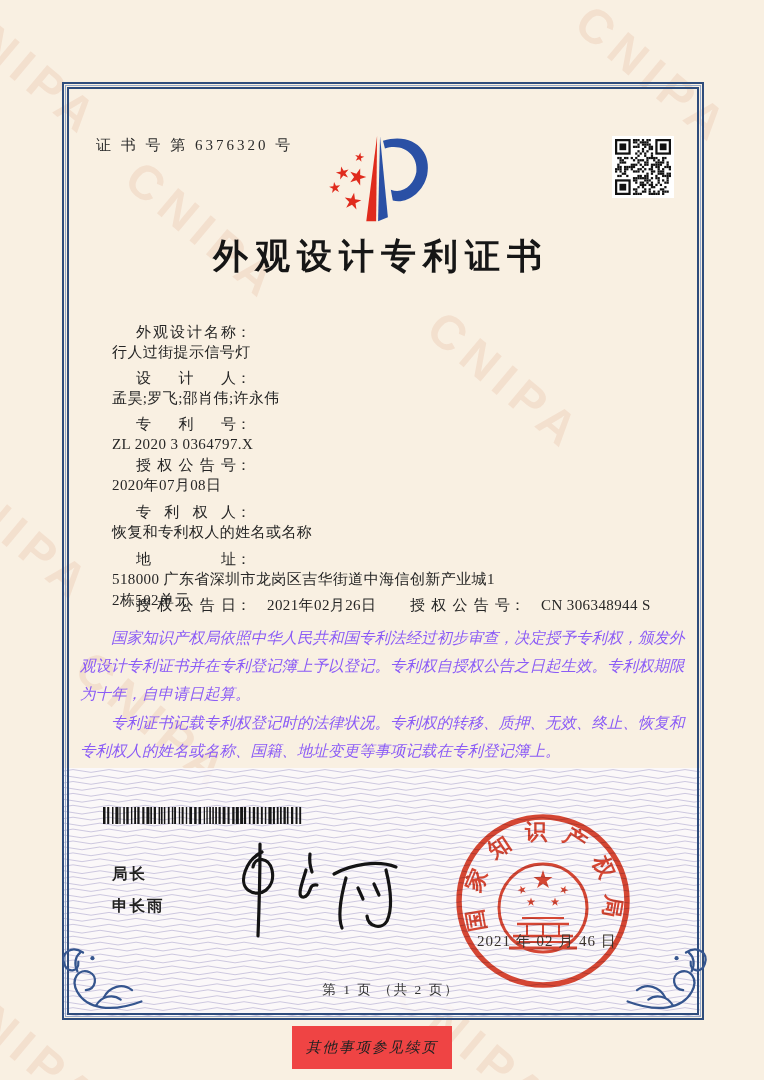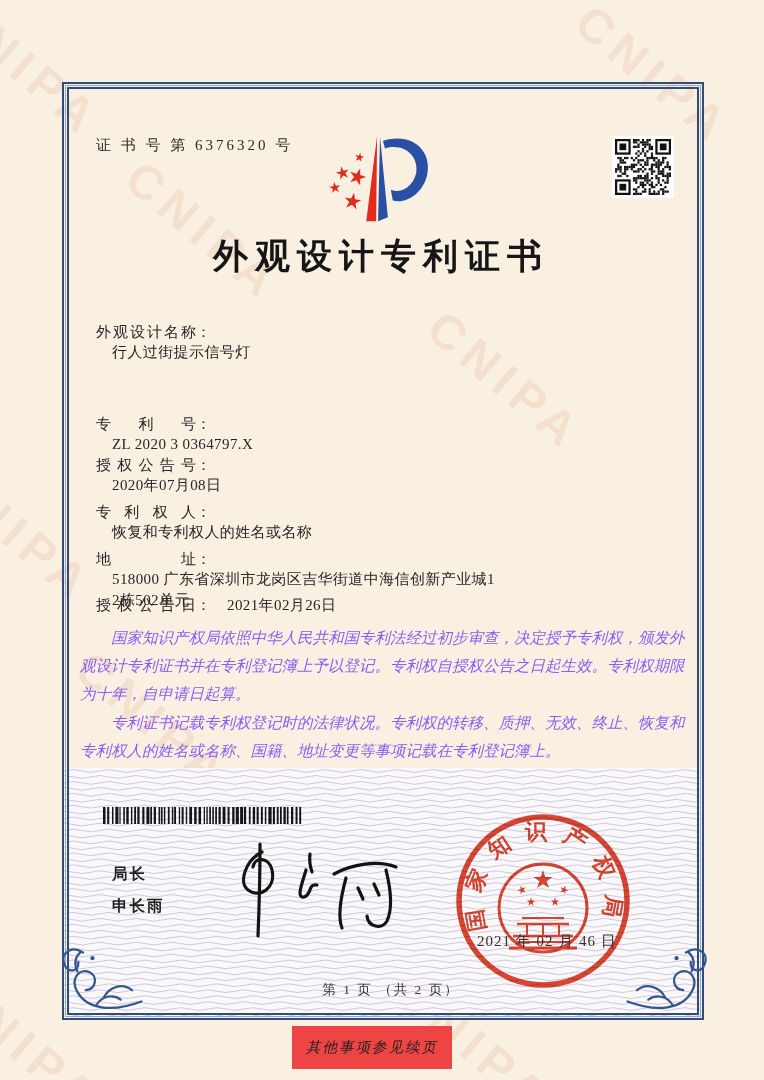--- a/index.html
+++ b/index.html
@@ -36,21 +36,21 @@
   .qr svg{width:100%;height:100%;display:block;}
 
   .logo{left:328px;top:130px;width:108px;height:95px;}
   .logo svg{width:100%;height:100%;display:block;}
 
   .title{left:62px;top:233px;width:638px;text-align:center;font-size:35px;
          font-weight:700;letter-spacing:7px;color:#161616;}
 
   .row{left:96px;width:566px;font-size:15px;color:#262626;line-height:1.35;}
   .flabel{display:inline-block;width:100px;text-align:justify;text-align-last:justify;
-          vertical-align:top;}
+          vertical-align:top;margin-left:40px;}
   .fcolon{vertical-align:top;}
   .fval{display:inline-block;margin-left:16px;width:446px;vertical-align:top;letter-spacing:.4px;}
   .g2{position:absolute;left:274px;top:0;white-space:nowrap;}
   .g2 .fval{width:auto;}
 
   .paras{left:80px;top:624px;width:606px;font-size:15.5px;line-height:1.82;
          font-style:italic;color:#8b5cf6;}
   .paras p{margin:0;text-indent:2em;}
 
   .barcode{left:103px;top:807px;width:200px;height:17px;}
@@ -381,34 +381,40 @@
       <use href="#st1" transform="translate(7,58)  scale(6) rotate(-8)" fill="var(--logo-red)"></use>
       <use href="#st1" transform="translate(25,72) scale(9) rotate(10)" fill="var(--logo-red)"></use>
     </svg>
   </div>
 
   <div class="abs title">外观设计专利证书</div>
 
   <div class="abs row" style="top:322px">
     <span class="flabel">外观设计名称</span><span class="fcolon">：</span><span class="fval">行人过街提示信号灯</span>
   </div>
+  <div class="abs row" style="top:368px">
+    <span class="flabel">设计人</span><span class="fcolon">：</span><span class="fval">孟昊;罗飞;邵肖伟;许永伟</span>
+  </div>
   <div class="abs row" style="top:414px">
     <span class="flabel">专利号</span><span class="fcolon">：</span><span class="fval">ZL 2020 3 0364797.X</span>
   </div>
   <div class="abs row" style="top:455px">
     <span class="flabel">授权公告号</span><span class="fcolon">：</span><span class="fval">2020年07月08日</span>
   </div>
   <div class="abs row" style="top:502px">
     <span class="flabel">专利权人</span><span class="fcolon">：</span><span class="fval">恢复和专利权人的姓名或名称</span>
   </div>
   <div class="abs row" style="top:549px">
     <span class="flabel">地址</span><span class="fcolon">：</span><span class="fval"><span>518000 广东省深圳市龙岗区吉华街道中海信创新产业城1</span><br><span>2栋502单元</span></span>
   </div>
   <div class="abs row" style="top:595px">
     <span class="flabel">授权公告日</span><span class="fcolon">：</span><span class="fval" style="width:160px">2021年02月26日</span>
+    <span class="g2">
+      <span class="flabel">授权公告号</span><span class="fcolon">：</span><span class="fval">CN 306348944 S</span>
+    </span>
   </div>
 
   <div class="abs paras">
     <p>国家知识产权局依照中华人民共和国专利法经过初步审查，决定授予专利权，颁发外观设计专利证书并在专利登记簿上予以登记。专利权自授权公告之日起生效。专利权期限为十年，自申请日起算。</p>
     <p>专利证书记载专利权登记时的法律状况。专利权的转移、质押、无效、终止、恢复和专利权人的姓名或名称、国籍、地址变更等事项记载在专利登记簿上。</p>
   </div>
 
   <div class="abs barcode">
     <svg viewBox="0 0 200 17" preserveAspectRatio="none">
         <rect x="0.00" y="0" width="2.53" height="17" fill="#151515"></rect>

